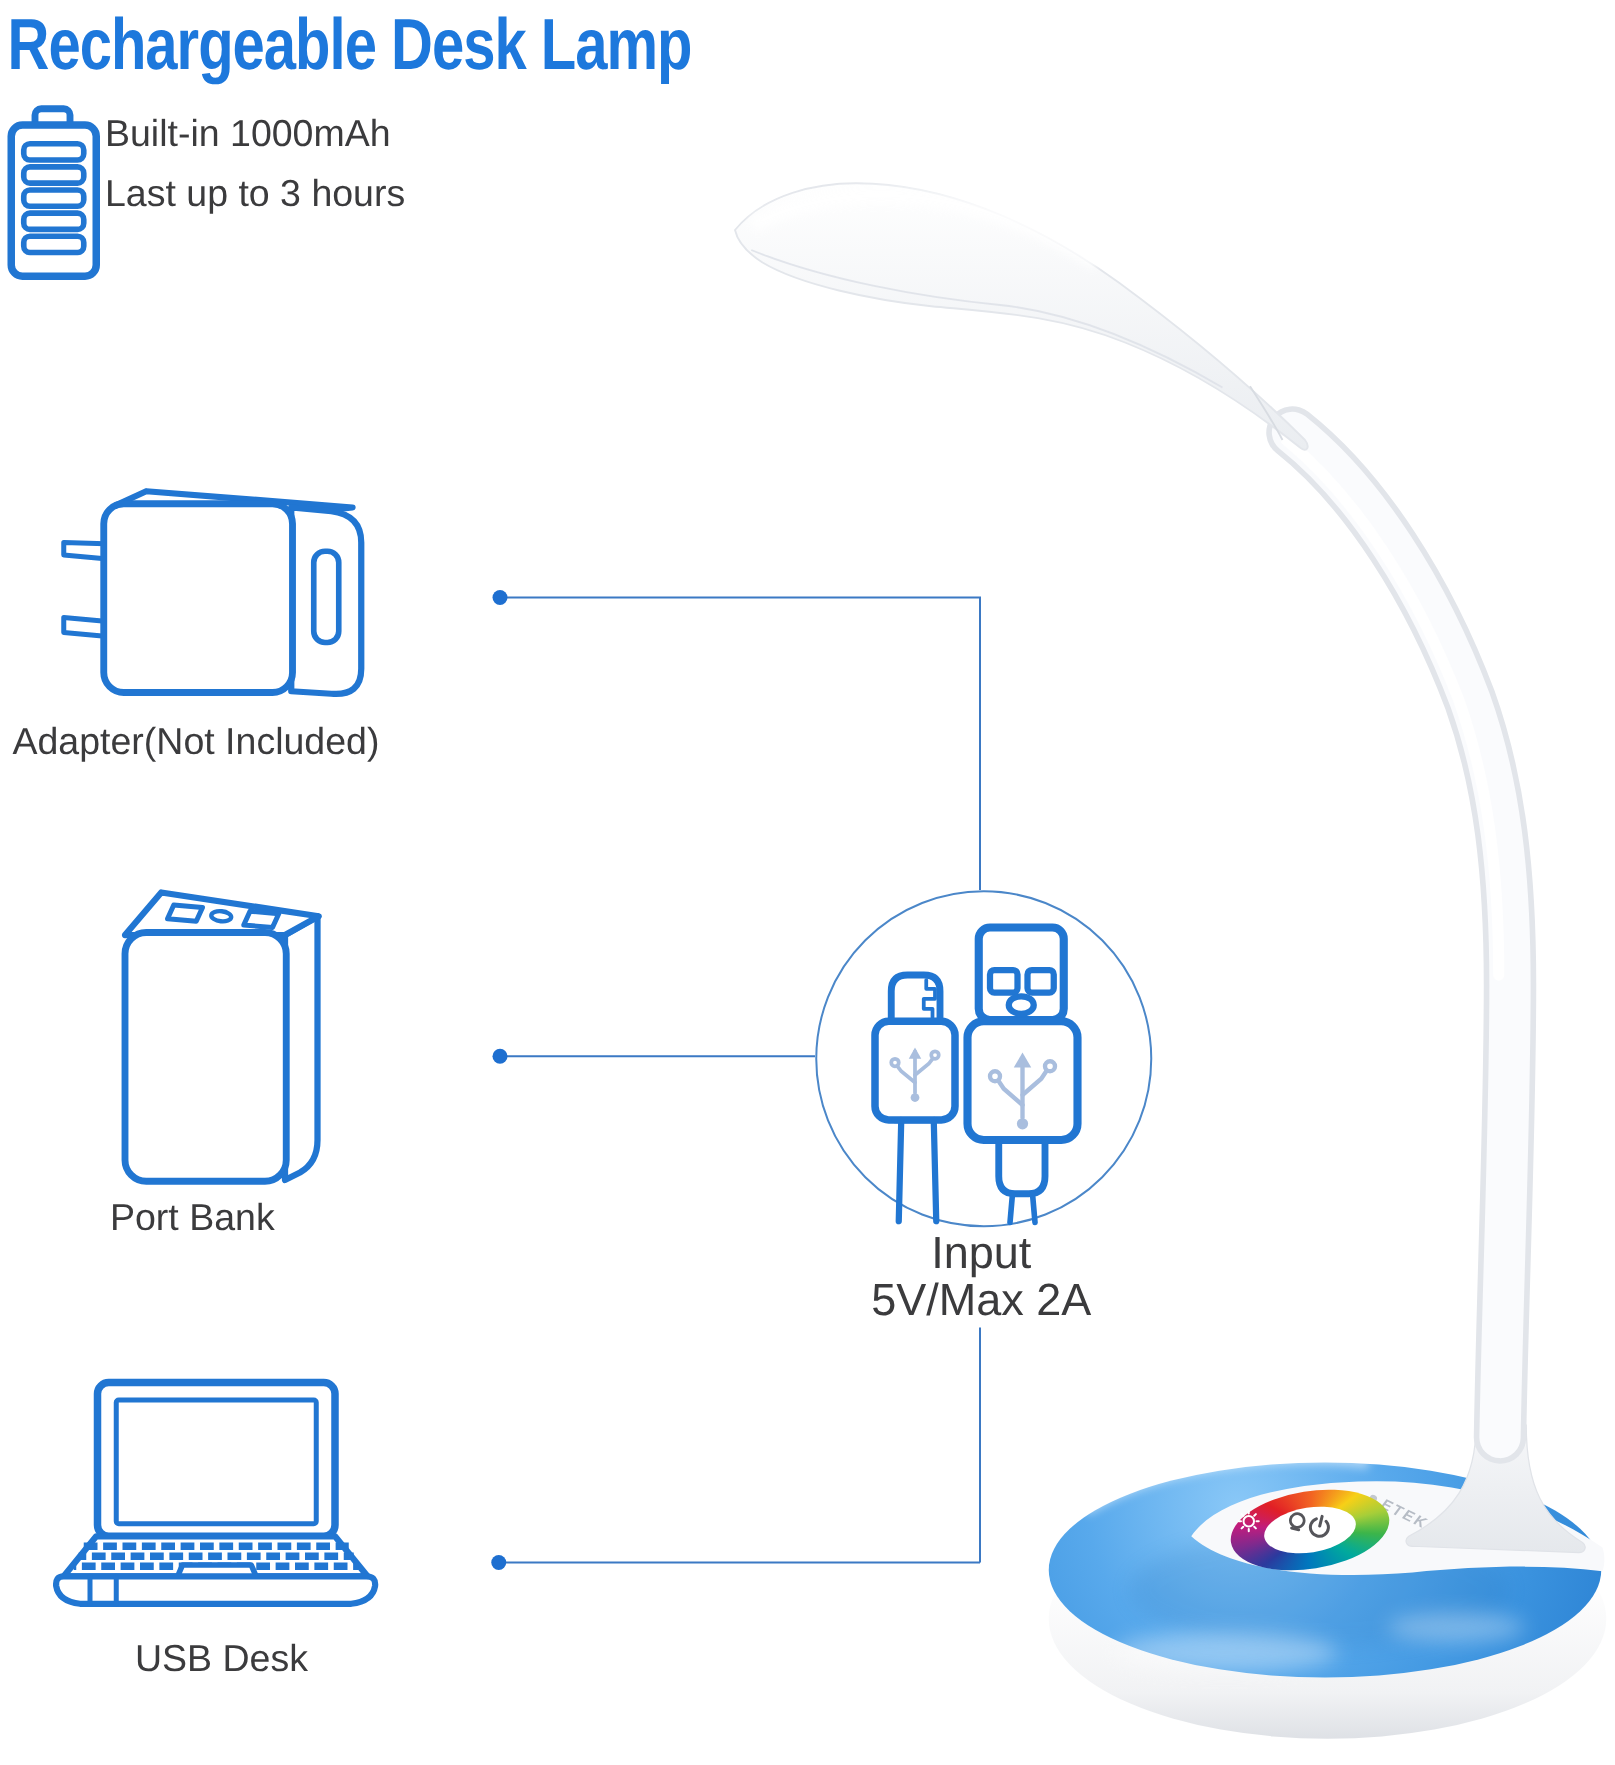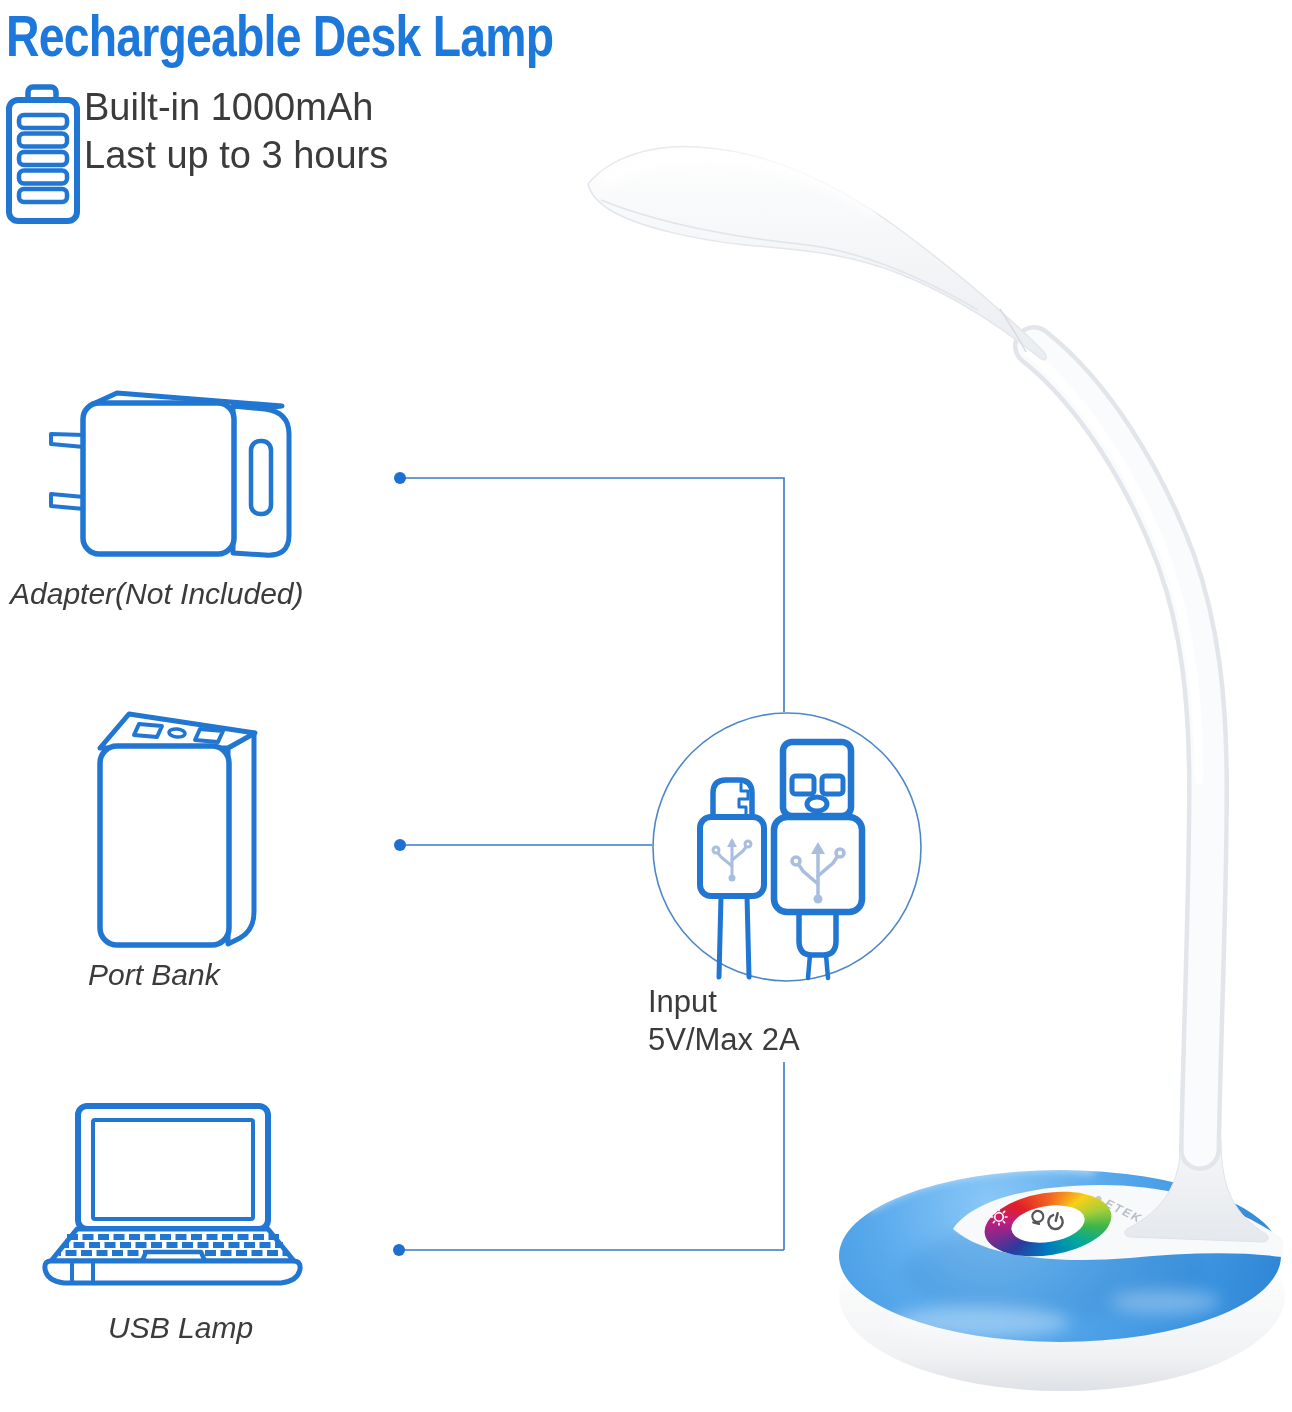--- a/index.html
+++ b/index.html
@@ -2,26 +2,26 @@
 <html><head>
 <meta charset="utf-8">
 <style>
   html,body{margin:0;padding:0;background:#ffffff;}
   #stage{position:relative;width:1292px;height:1412px;background:#ffffff;overflow:hidden;
          font-family:"Liberation Sans",sans-serif;}
   #scene{position:absolute;left:0;top:0;width:1292px;height:1412px;}
   .txt{position:absolute;color:#3b3b3d;}
   #title{left:6px;top:2px;font-size:58px;font-weight:700;color:#1d78dc;letter-spacing:-1px;
          transform:scaleX(.8);transform-origin:left top;white-space:nowrap;}
-  #battery-lines{left:84px;top:84px;font-size:38px;line-height:47.5px;white-space:nowrap;}
-  .callout-label{font-size:30px;white-space:nowrap;font-style:italic;}
+  #battery-lines{left:84px;top:84px;font-size:30px;line-height:47.5px;white-space:nowrap;}
+  .callout-label{font-size:30px;white-space:nowrap;}
   #adapter-label{left:10px;top:577px;}
   #power-bank-label{left:88px;top:958px;}
   #usb-port-label{left:108px;top:1311px;}
-  #input-spec{left:648px;top:983px;width:244px;text-align:left;font-size:31px;line-height:38px;}
+  #input-spec{left:663px;top:983px;width:244px;text-align:center;font-size:36px;line-height:38px;}
   
   #wheel-wrap{position:absolute;left:984px;top:1160px;width:128px;height:128px;}
   #wheel-ring{position:absolute;inset:0;border-radius:50%;
     background:conic-gradient(from 150deg,#00a99d,#0077be,#2b3a9e,#7c2a8e,#c01d7e,#e11f26,#f26522,#f7d017,#a6ce39,#3cb54a,#00a99d);
     transform:rotate(-9deg) scaleY(.485);}
   #wheel-hole{position:absolute;inset:27px;border-radius:50%;background:#ffffff;}
   #wheel-glyphs{position:absolute;inset:0;}
   .brand-text{font-size:12px;fill:#b6bcc5;letter-spacing:2px;font-style:italic;font-weight:bold;}
 </style>
 </head>
@@ -202,20 +202,20 @@
 
   <div id="title" class="txt">Rechargeable Desk Lamp</div>
 
   <div id="battery-lines" class="txt">
     <div>Built-in 1000mAh</div>
     <div>Last up to 3 hours</div>
   </div>
 
   <div id="adapter-label" class="txt callout-label">Adapter(Not Included)</div>
   <div id="power-bank-label" class="txt callout-label">Port Bank</div>
-  <div id="usb-port-label" class="txt callout-label">USB Lamp</div>
+  <div id="usb-port-label" class="txt callout-label">USB Desk</div>
 
   <div id="input-spec" class="txt">
     <div>Input</div>
     <div>5V/Max 2A</div>
   </div>
 
 </div>
 
 </body></html>

